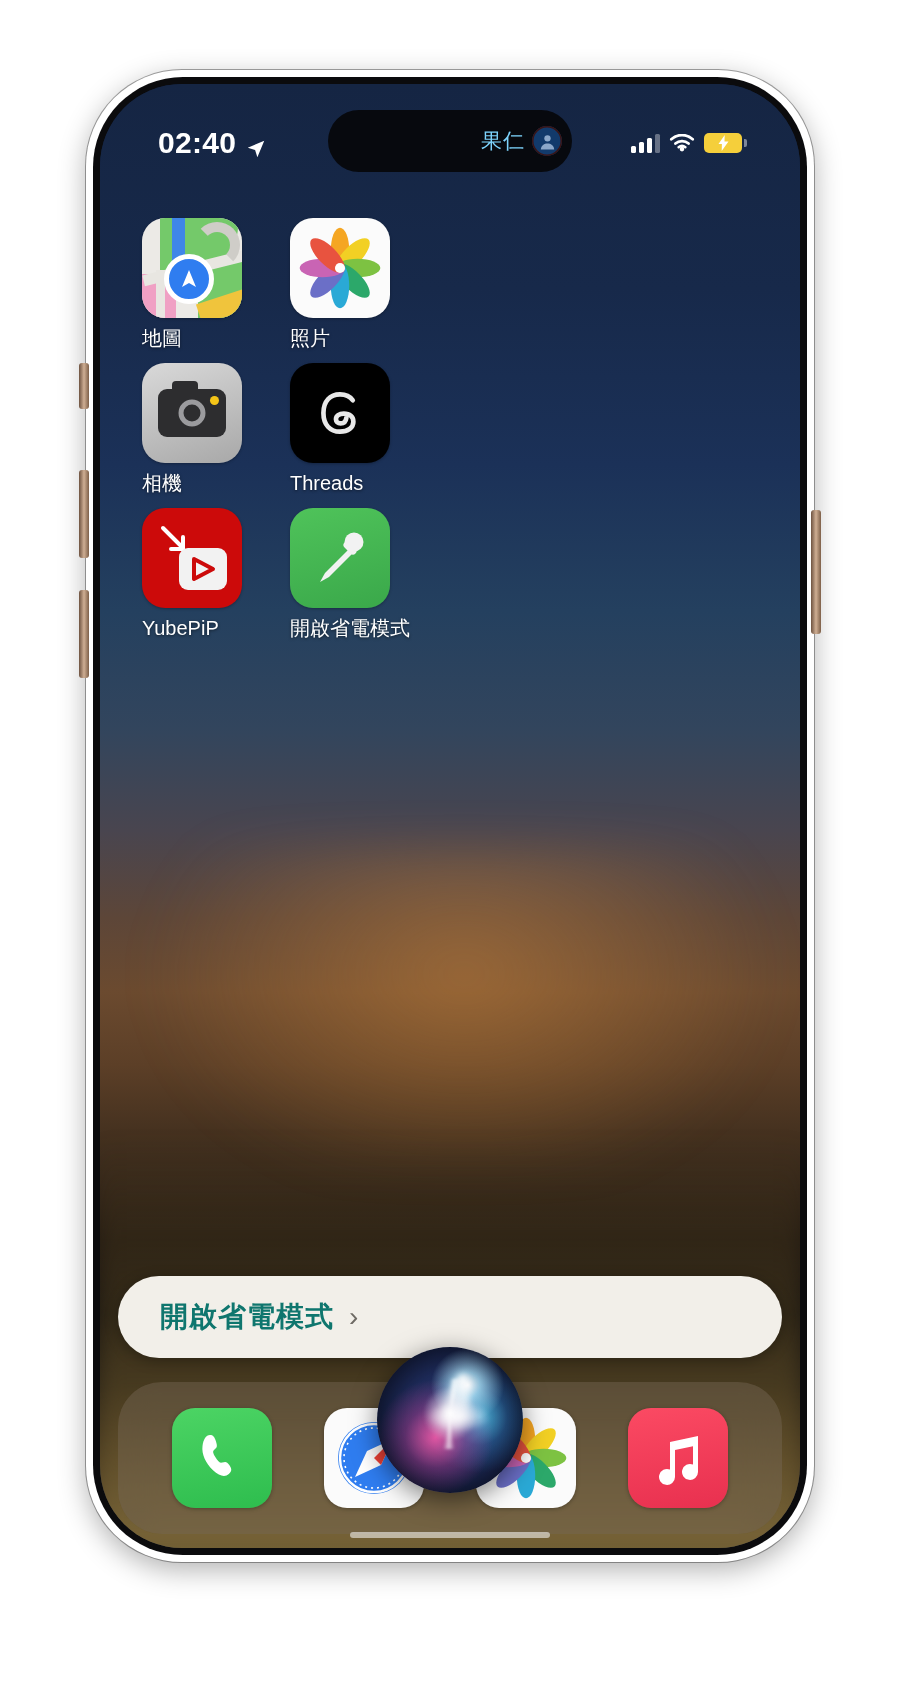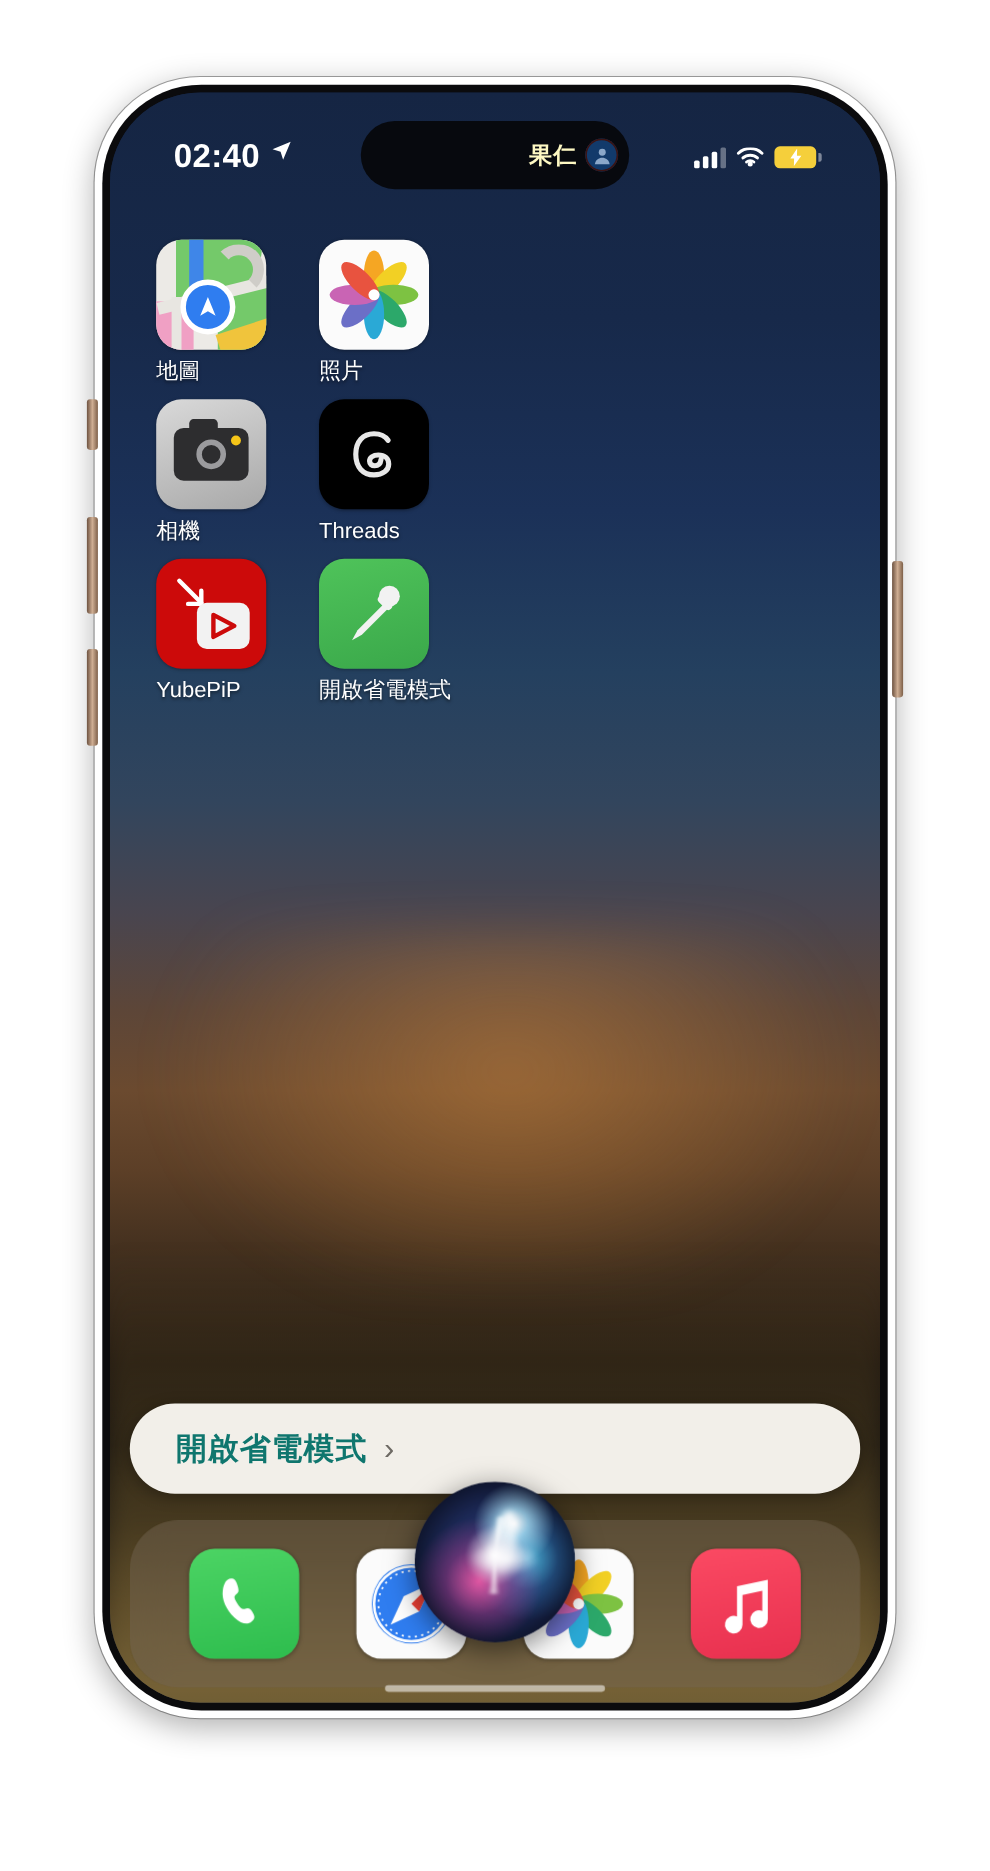--- a/index.html
+++ b/index.html
@@ -69,21 +69,21 @@
     background:linear-gradient(180deg, rgba(40,32,18,0) 0%, rgba(92,75,38,.55) 60%, rgba(125,104,58,.75) 100%);
     filter:blur(10px);
   }
 
   
   .statusbar{
     position:absolute; left:0; right:0; top:0; height:88px;
     display:flex; align-items:center; justify-content:space-between;
     padding:30px 58px 0 58px; z-index:20; pointer-events:none;
   }
-  .sb-left{ display:flex; align-items:flex-start; gap:9px; }
+  .sb-left{ display:flex; align-items:flex-end; gap:9px; }
   .sb-time{ color:#fff; font-size:30px; font-weight:700; letter-spacing:.3px; }
   .loc-arrow{ width:22px; height:22px; display:block; }
   .sb-right{ display:flex; align-items:center; gap:9px; }
 
   .cell-bars{ display:flex; align-items:flex-end; gap:3px; height:19px; }
   .cell-bars i{ display:block; width:5px; background:#fff; border-radius:1.5px; }
   .cell-bars i:nth-child(1){ height:7px;  opacity:1; }
   .cell-bars i:nth-child(2){ height:11px; opacity:1; }
   .cell-bars i:nth-child(3){ height:15px; opacity:1; }
   .cell-bars i:nth-child(4){ height:19px; opacity:.35; }
@@ -99,21 +99,21 @@
   .bolt{ width:13px; height:16px; }
 
   
   .island{
     position:absolute; left:50%; transform:translateX(-50%); top:26px;
     width:244px; height:62px; border-radius:34px;
     background:#07090e; z-index:22;
     display:flex; align-items:center; justify-content:flex-end;
     padding-right:10px; gap:7px; overflow:hidden;
   }
-  .island-text{ color:#fef9c3; font-size:21px; font-weight:700; letter-spacing:1px; }
+  .island-text{ color:#7dd3fc; font-size:21px; font-weight:400; letter-spacing:1px; }
   .island-avatar{
     width:30px; height:30px; border-radius:50%;
     background:#123a6b; display:flex; align-items:center; justify-content:center;
     box-shadow:inset 0 0 0 1.5px #3a1414;
   }
   .island-avatar svg{ width:19px; height:19px; }
 
   
   .home-grid{
     position:absolute; left:0; top:134px; width:100%;

